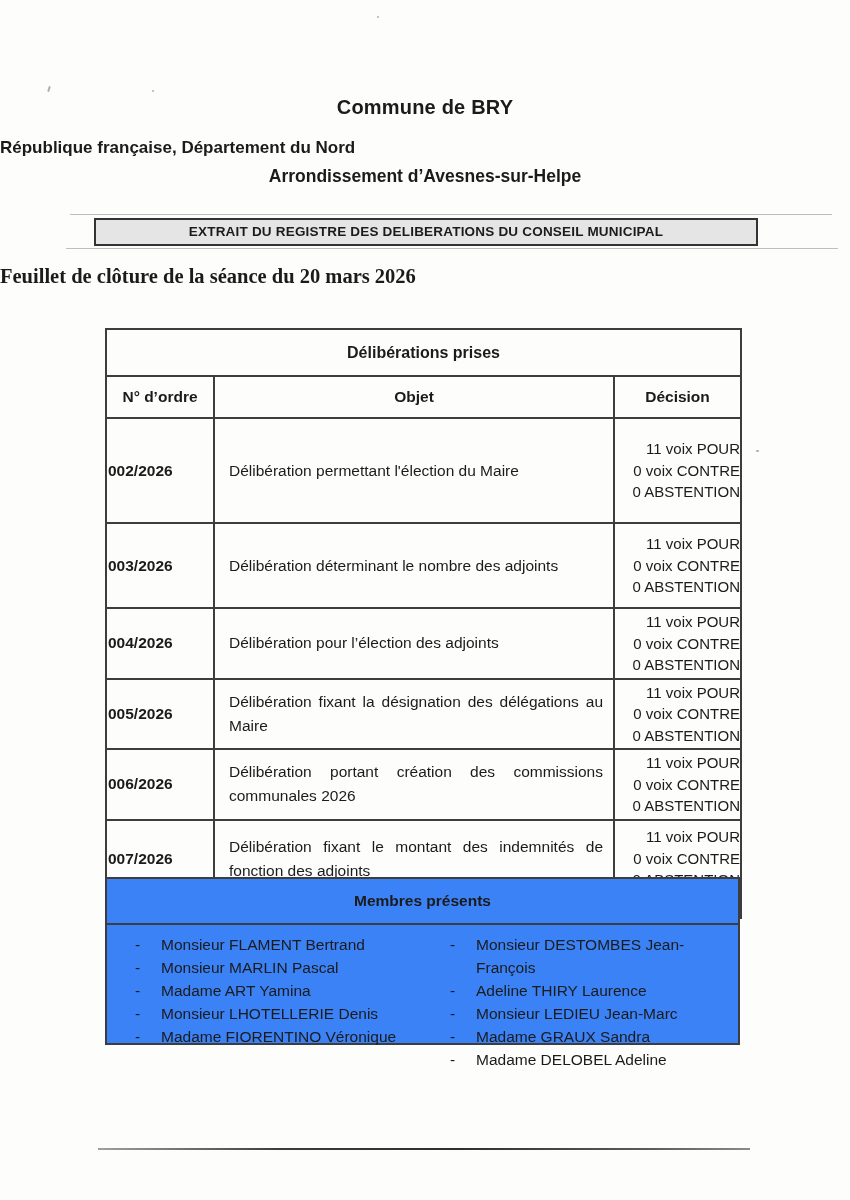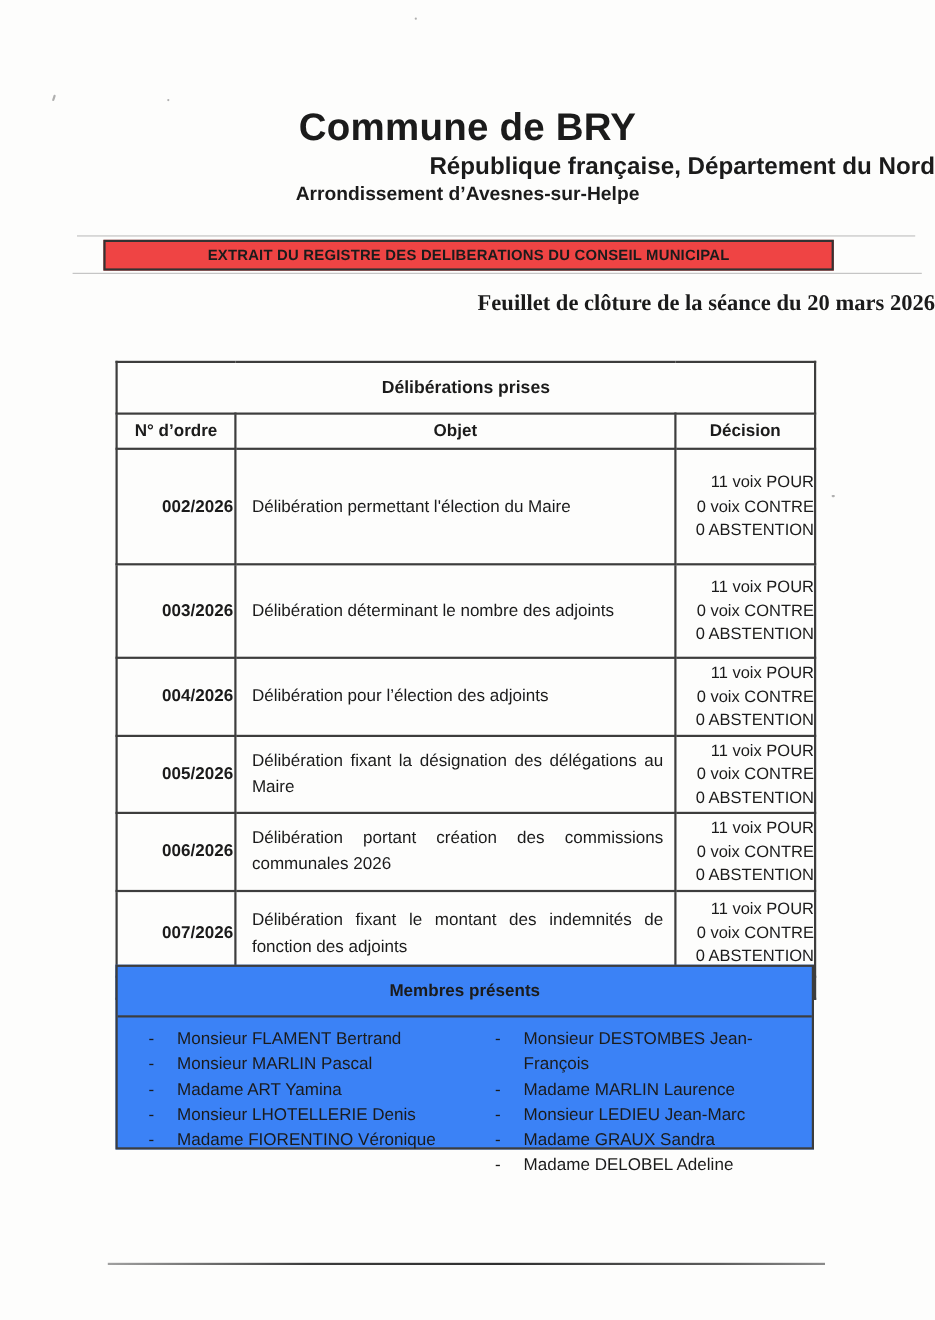--- a/index.html
+++ b/index.html
@@ -8,65 +8,65 @@
   }
   html,body{margin:0;padding:0;background:#e8e8e8;}
   body{font-family:"Liberation Sans","DejaVu Sans",sans-serif;color:var(--ink);}
   .page{
     position:relative;width:850px;height:1200px;margin:0 auto;
     background:#fdfdfc;overflow:hidden;
   }
   
   .doc-title{
     position:absolute;top:96px;left:0;width:100%;
-    text-align:center;font-size:35px;font-weight:bold;letter-spacing:.2px;
+    text-align:center;font-size:20px;font-weight:bold;letter-spacing:.2px;
   }
   .doc-sub1{
     position:absolute;top:138px;left:0;width:100%;
-    text-align:right;font-size:22px;font-weight:bold;
+    text-align:left;font-size:17px;font-weight:bold;
   }
   .doc-sub2{
     position:absolute;top:166px;left:0;width:100%;
     text-align:center;font-size:17.5px;font-weight:bold;
   }
   
   .ghost-line{position:absolute;height:1px;background:#9d9d9d;opacity:.65;}
   .ghost-top{top:214px;left:70px;width:762px;}
   .ghost-bottom{top:248px;left:66px;width:772px;}
   .banner{
     position:absolute;top:218px;left:94px;width:660px;height:24px;
-    border:2px solid #333;background:#ef4444;
+    border:2px solid #333;background:#e5e5e5;
     text-align:center;font-size:13.5px;font-weight:bold;line-height:24px;
     letter-spacing:.2px;
   }
   
   .session-title{
     position:absolute;top:265px;left:0;width:100%;
-    text-align:right;
+    text-align:left;
     font-family:"Liberation Serif","DejaVu Serif",serif;
     font-size:20.5px;font-weight:bold;
   }
   
   table.delib{
     position:absolute;top:328px;left:105px;width:635px;
     border-collapse:collapse;table-layout:fixed;
     font-size:15.5px;
   }
   table.delib td,table.delib th{
     border:2px solid var(--border);
     vertical-align:middle;overflow:hidden;
   }
   td.caption-cell{
     text-align:center;font-weight:bold;font-size:16px;
   }
   th.col-head{
     text-align:center;font-weight:bold;font-size:15.5px;padding:2px;
   }
   td.ordre{
-    text-align:right;font-weight:bold;
+    text-align:left;font-weight:bold;
   }
   td.objet{
     padding:4px 10px 4px 14px;line-height:24px;
   }
   td.objet.just{
     text-align:justify;text-align-last:left;
   }
   td.decision{
     text-align:right;font-size:15px;line-height:21.5px;padding:2px 0;
   }
@@ -122,21 +122,21 @@
   <table class="delib">
     <colgroup>
         <col style="width:108px">
         <col style="width:400px">
         <col style="width:127px">
       </colgroup>
     <tbody>
       <tr style="height:47px">
         <td class="caption-cell" colspan="3">Délibérations prises</td>
       </tr>
-      <tr style="height:32px">
+      <tr style="height:42px">
         <th class="col-head">N° d’ordre</th>
         <th class="col-head">Objet</th>
         <th class="col-head">Décision</th>
       </tr>
 
       <tr style="height:105px">
         <td class="ordre">002/2026</td>
         <td class="objet">Délibération permettant l'élection du Maire</td>
         <td class="decision">
           <div>11 voix POUR</div>
@@ -226,21 +226,21 @@
             <span>Madame FIORENTINO Véronique</span>
           </li>
       </ul>
       <ul class="membres-col right">
         <li>
             <span class="dash">-</span>
             <span>Monsieur DESTOMBES Jean-François</span>
           </li>
         <li>
             <span class="dash">-</span>
-            <span>Madame MARLIN Laurence</span>
+            <span>Adeline THIRY Laurence</span>
           </li>
         <li>
             <span class="dash">-</span>
             <span>Monsieur LEDIEU Jean-Marc</span>
           </li>
         <li>
             <span class="dash">-</span>
             <span>Madame GRAUX Sandra</span>
           </li>
         <li>

